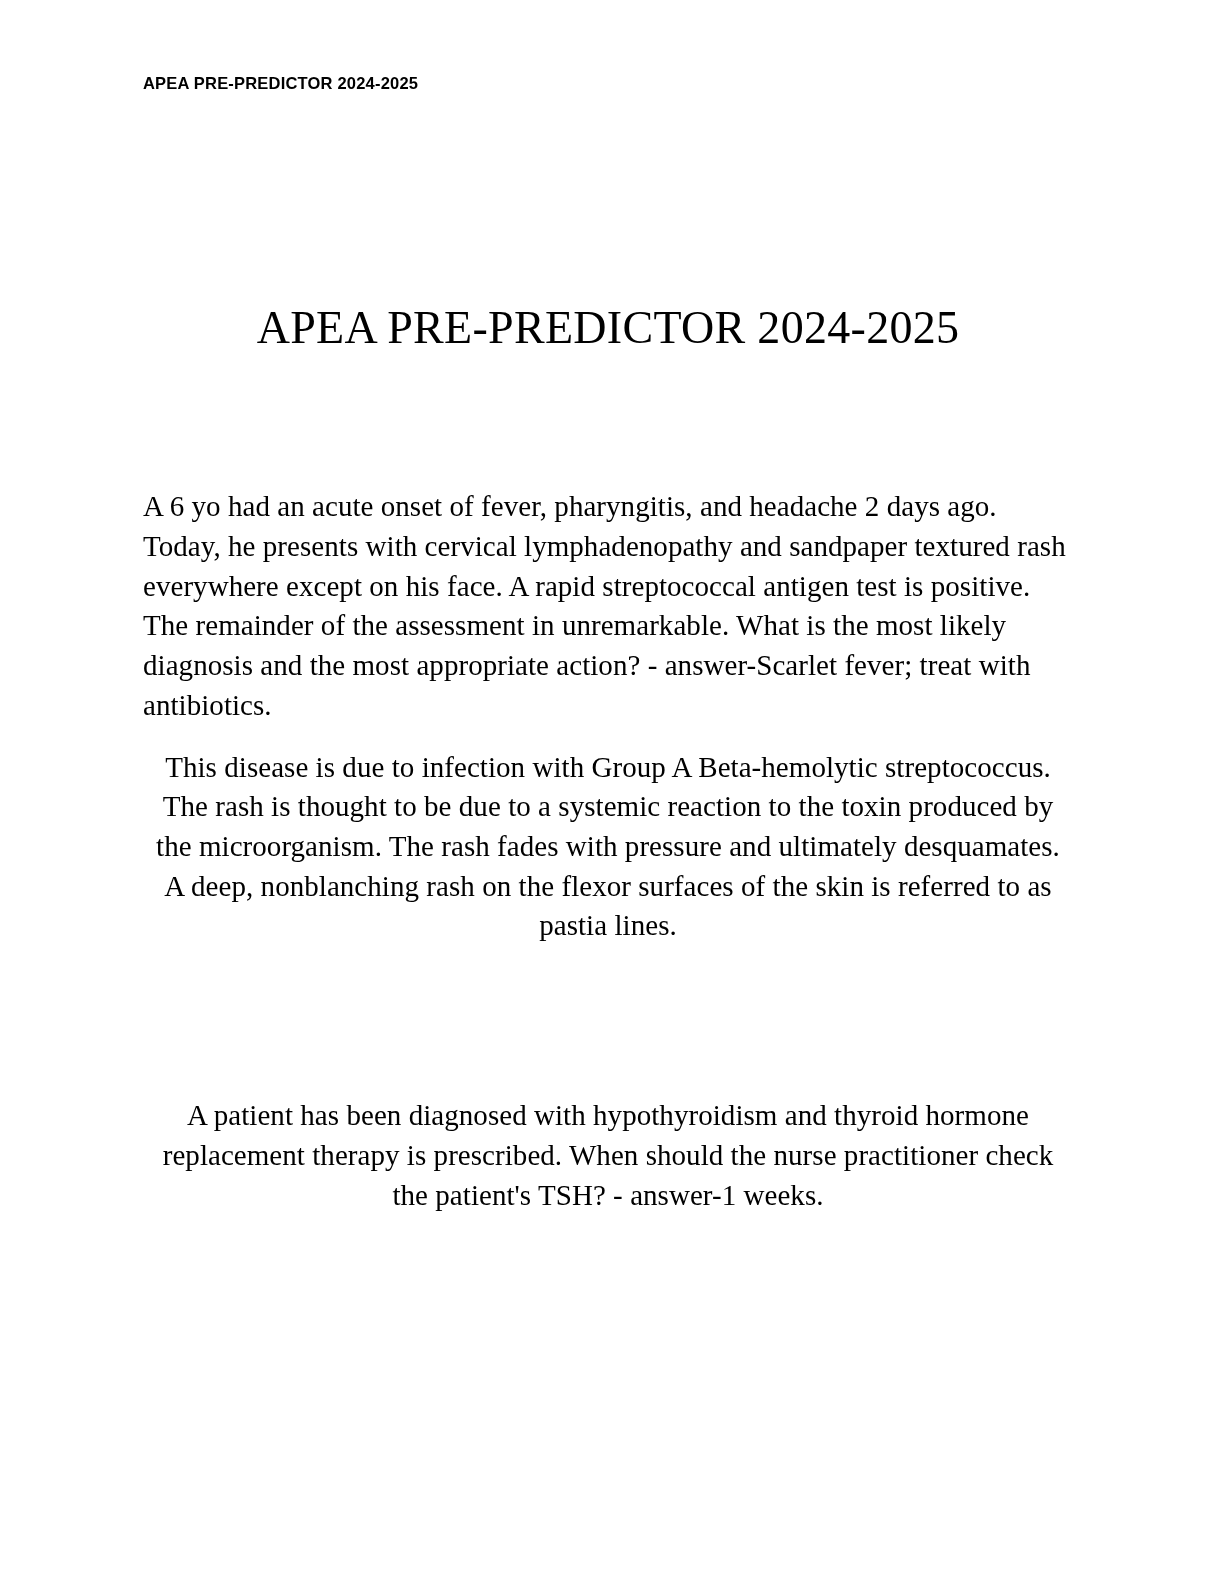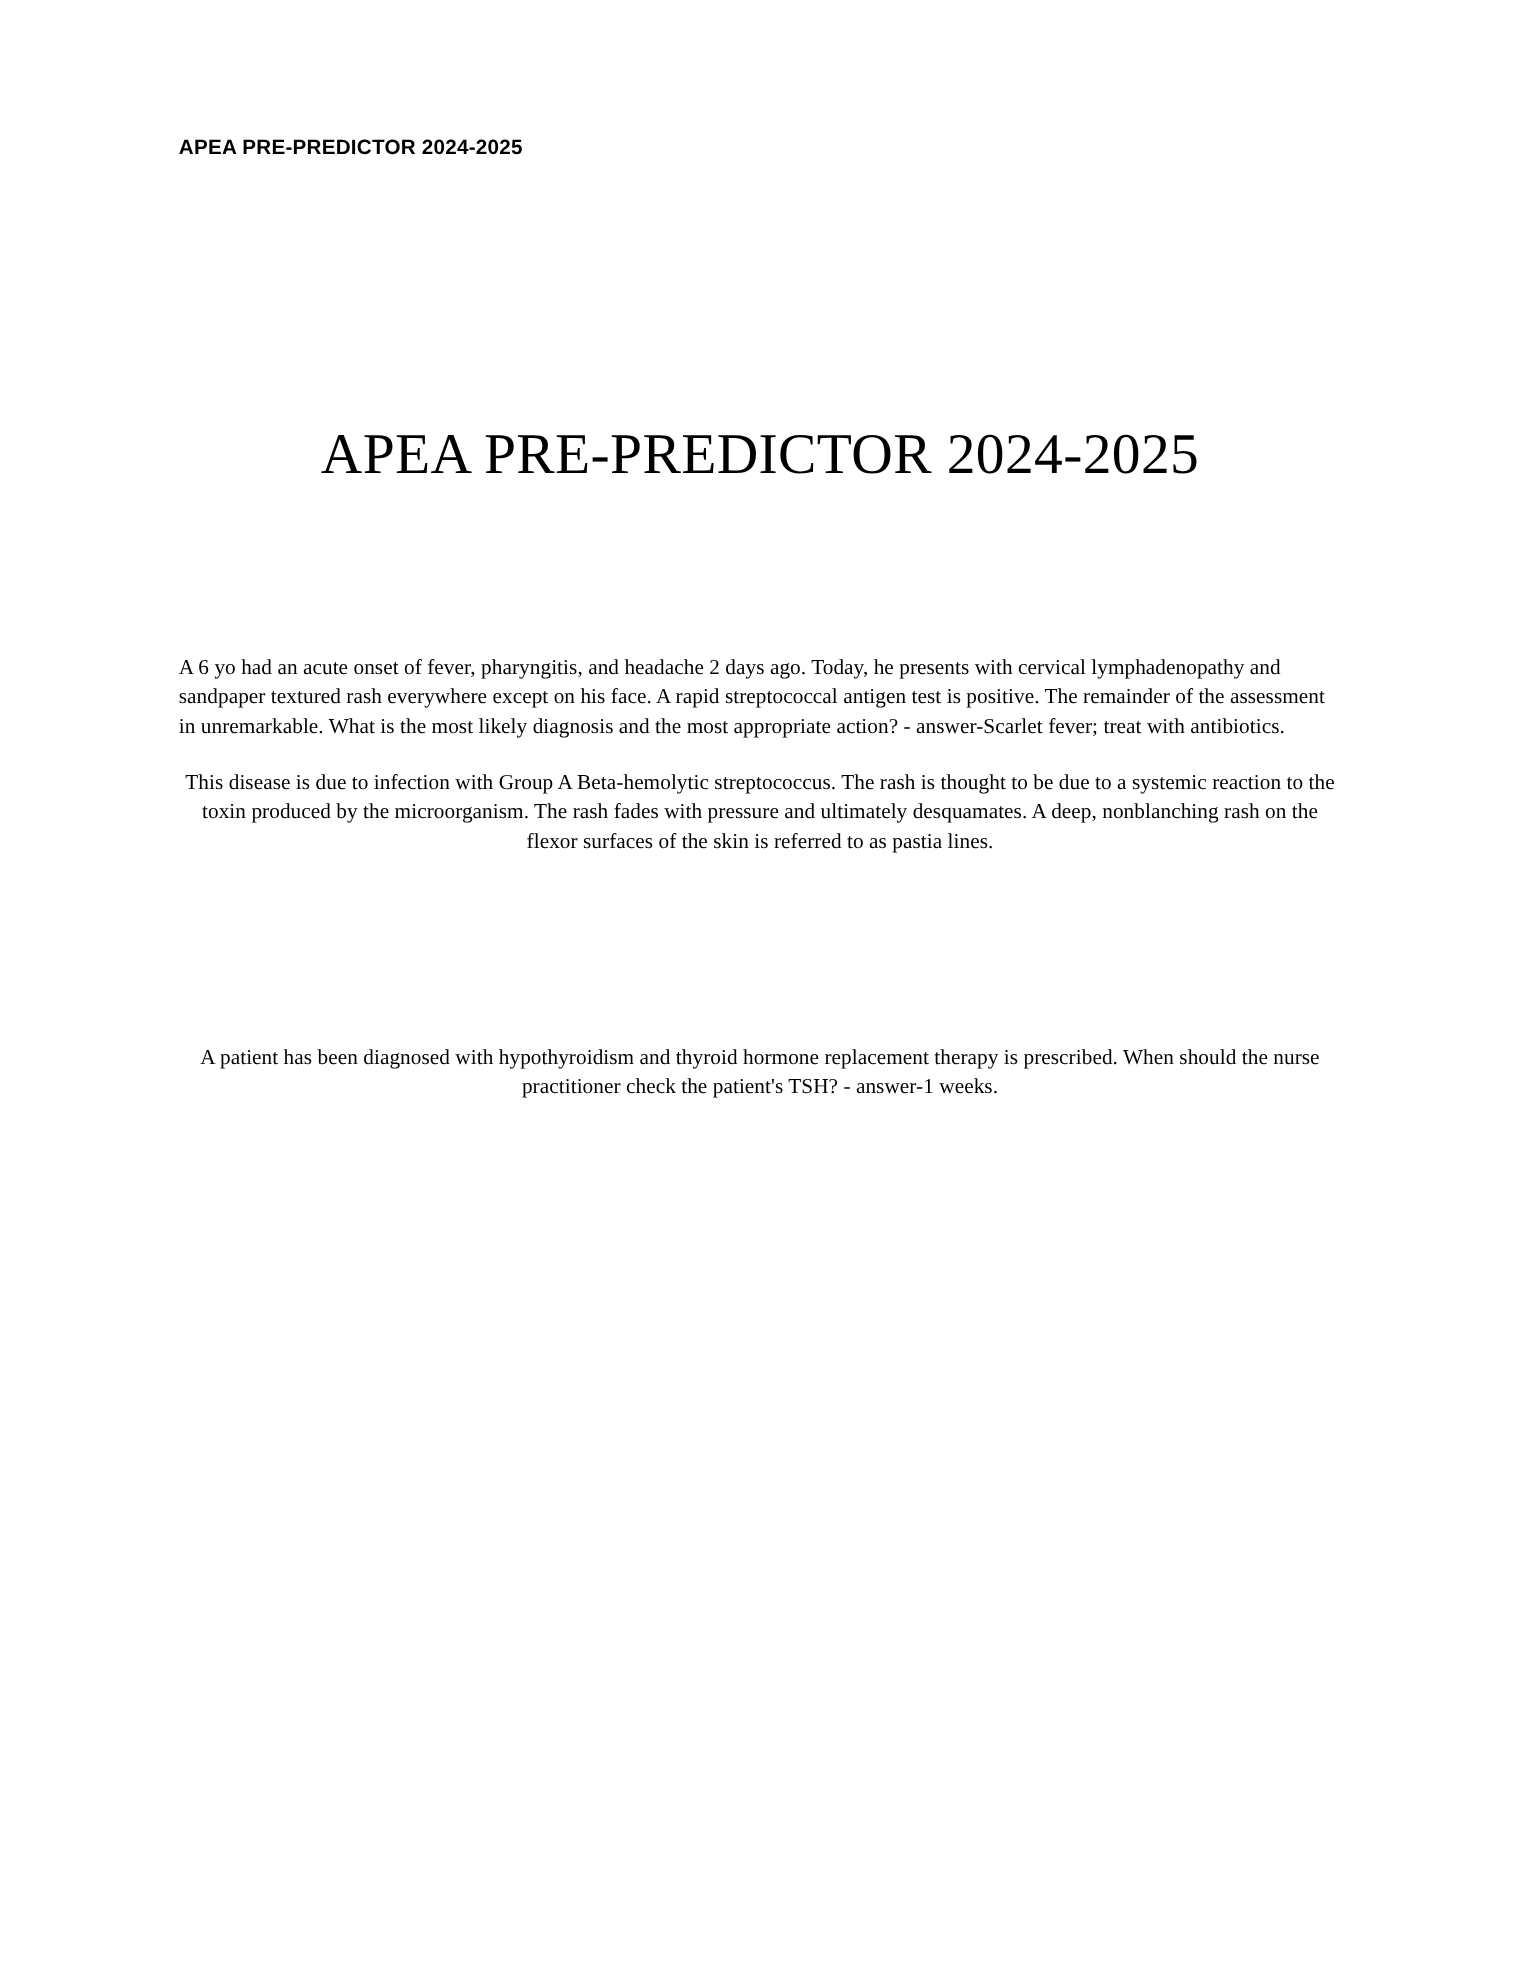--- a/index.html
+++ b/index.html
@@ -14,21 +14,20 @@
     color: #000000;
     position: relative;
     overflow: hidden;
   }
   .page {
     width: 1224px;
     height: 1336px;
     box-sizing: border-box;
     padding: 0;
     position: relative;
-    margin-top: 35px;
   }
   .running-header {
     position: absolute;
     top: 74px;
     left: 143px;
     font-family: "Liberation Sans", sans-serif;
     font-size: 16.5px;
     font-weight: 600;
     letter-spacing: 0.2px;
     color: #000;
@@ -52,21 +51,21 @@
   .qa-block {
     margin-top: 0;
   }
   .spacer-lg {
     height: 132px;
   }
   .spacer-xl {
     height: 150px;
   }
   p.body-text {
-    font-size: 17px;
+    font-size: 29px;
     line-height: 1.37;
     margin: 0 0 22px 0;
     text-align: left;
     letter-spacing: 0.05px;
   }
   p.body-text:last-child {
     margin-bottom: 0;
     text-align: center;
   }
 </style>

